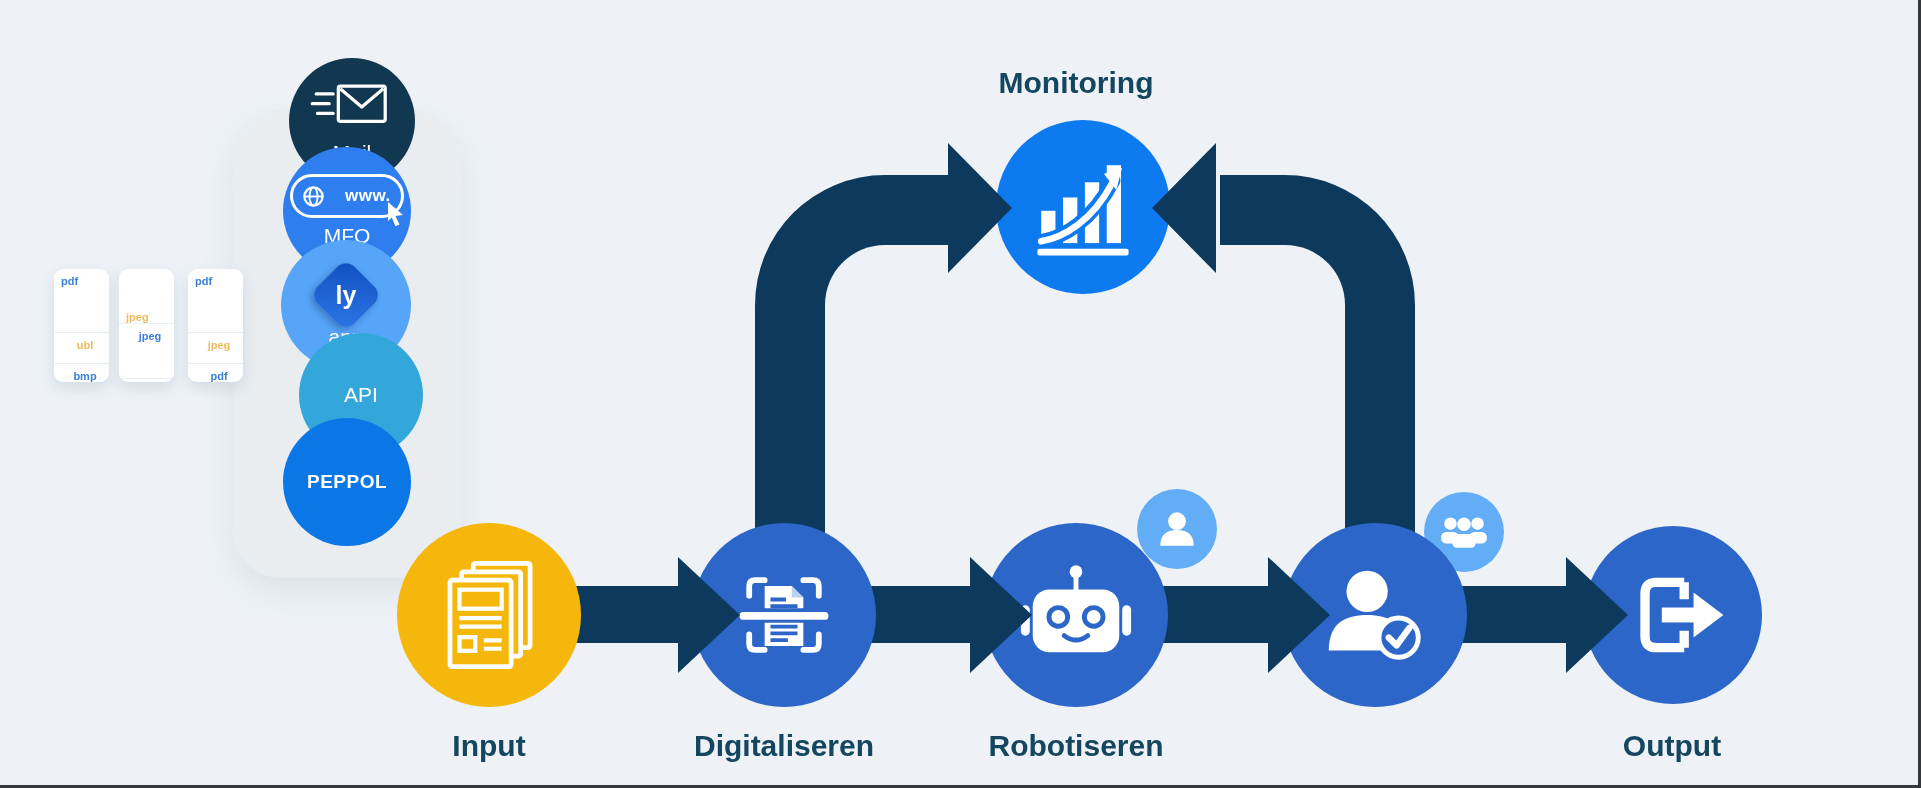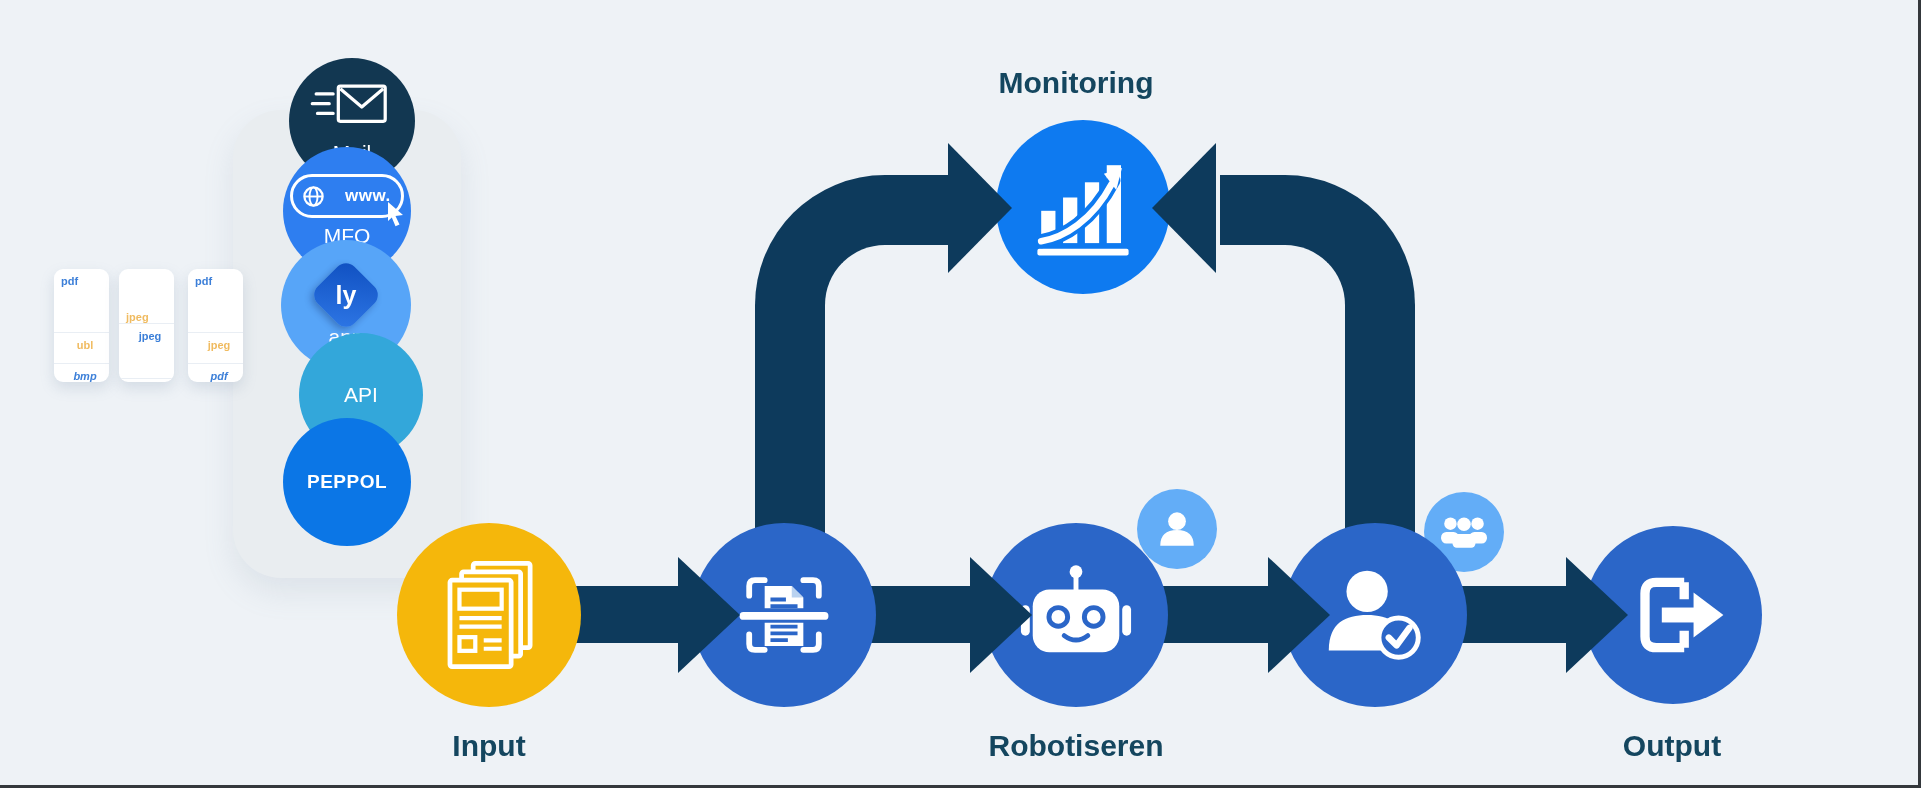--- a/index.html
+++ b/index.html
@@ -73,21 +73,21 @@
     display:flex;align-items:center;padding-left:9px;gap:20px;}
   .mfo-pill .wwwtxt{color:#fff;font-weight:bold;font-size:17px;letter-spacing:.5px;}
   .mfo-cursor{position:absolute;right:-4px;bottom:-10px;}
 
   
   .fcard{position:absolute;top:269px;width:55px;height:113px;background:#fff;border-radius:9px;
     box-shadow:0 6px 14px rgba(120,140,170,.22);z-index:2;display:flex;flex-direction:column;overflow:hidden;}
   .fcard-1{left:54px;} .fcard-2{left:119px;} .fcard-3{left:188px;}
   .frow{padding:6px 0 0 7px;font-size:11px;font-weight:bold;}
   .frow+.frow{border-top:1px solid #e9eef4;text-align:center;}
-  .frow-1{height:29px;} .frow-2{height:33px;} .frow-3{flex:1;font-style:italic;}
+  .frow-1{height:29px;} .frow-2{height:33px;} .frow-3{flex:1;}
   .tone-blue{color:var(--file-blue);} .tone-orange{color:var(--file-orange);margin-top:36px;}
 
   
   .c-input{left:397px;top:523px;width:184px;height:184px;background:var(--yellow);}
   .c-digit{left:692px;top:523px;width:184px;height:184px;background:var(--flow-blue);}
   .c-robot{left:984px;top:523px;width:184px;height:184px;background:var(--flow-blue);}
   .c-valid{left:1283px;top:523px;width:184px;height:184px;background:var(--flow-blue);}
   .c-output{left:1584px;top:526px;width:178px;height:178px;background:var(--flow-blue);}
   .c-monitor{left:996px;top:120px;width:174px;height:174px;background:var(--monitor-blue);}
 
@@ -273,20 +273,21 @@
 
   <div class="head-right head-1"></div>
   <div class="head-right head-2"></div>
   <div class="head-right head-3"></div>
   <div class="head-right head-4"></div>
   <div class="mon-head mon-head-left"></div>
   <div class="mon-head mon-head-right"></div>
 
   <div class="step-label lbl-monitor">Monitoring</div>
   <div class="step-label lbl-input">Input</div>
+  <div class="step-label lbl-digit">Digitaliseren</div>
   <div class="step-label lbl-robot">Robotiseren</div>
   <div class="step-label lbl-output">Output</div>
 
   <div class="chat-widget"></div>
   <div class="edge-right"></div>
   <div class="edge-bottom"></div>
 
 </div>
 
 </body></html>

